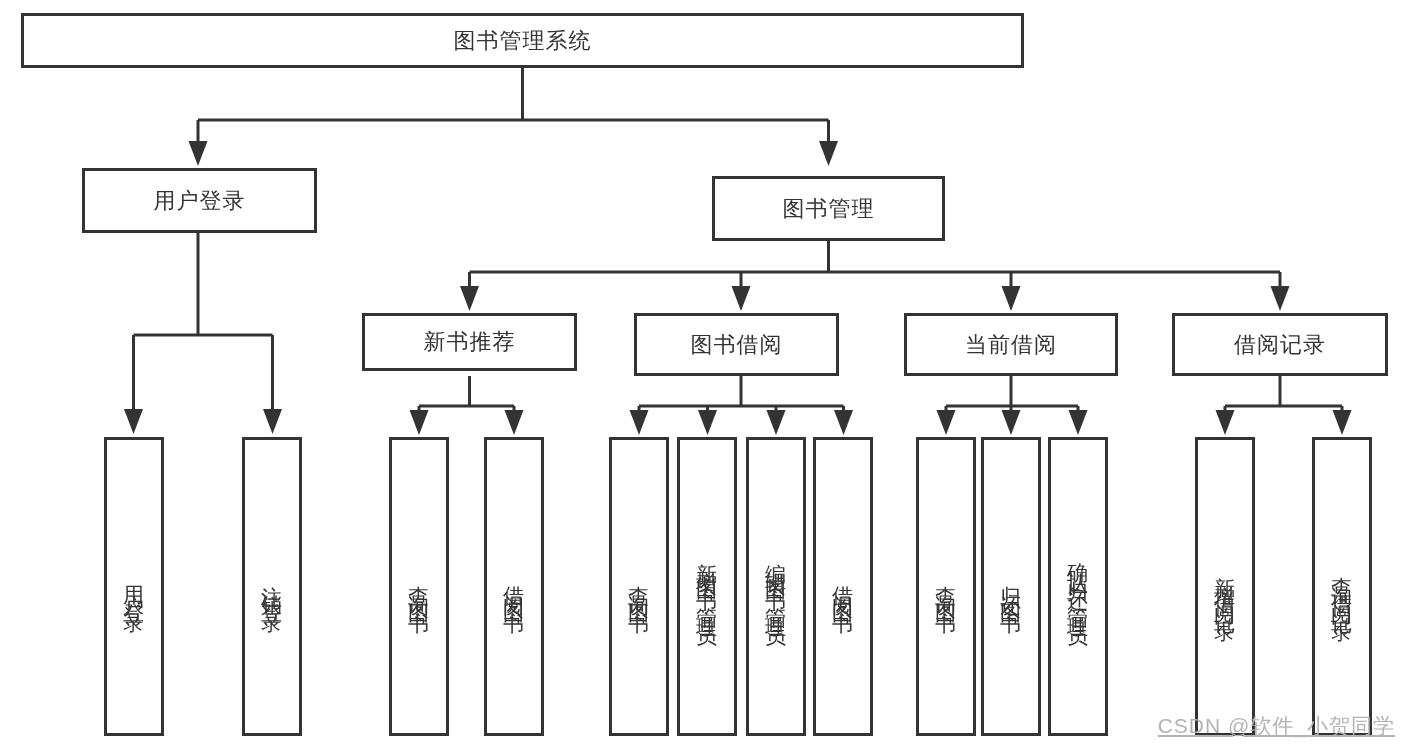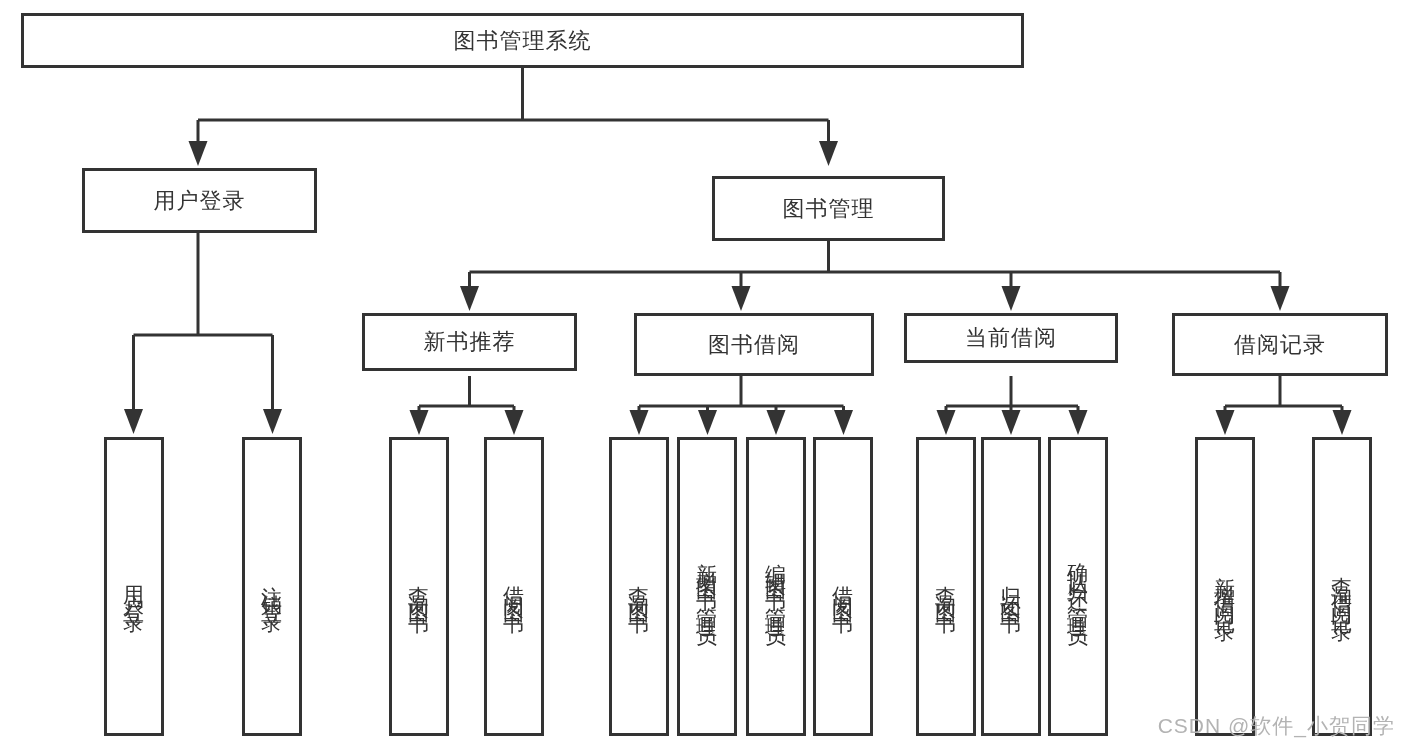--- a/index.html
+++ b/index.html
@@ -52,20 +52,21 @@
     white-space: nowrap;
   }
   .watermark {
     position: absolute;
     top: 712px;
     right: 10px;
     font-size: 21px;
     color: var(--watermark);
     letter-spacing: 1px;
     z-index: 5;
+    text-decoration: underline;
   }
 </style>
 </head>
 <body>
 
 <div class="canvas">
 
   <svg class="connectors" viewBox="0 0 1405 747" xmlns="http://www.w3.org/2000/svg">
 
     <path d="M522.5 68 V120"></path>
@@ -135,24 +136,24 @@
   <div class="node hbox" style="left:82px;top:168px;width:235px;height:65px">
     <span>用户登录</span>
   </div>
   <div class="node hbox" style="left:712px;top:176px;width:233px;height:65px">
     <span>图书管理</span>
   </div>
 
   <div class="node hbox" style="left:362px;top:313px;width:215px;height:58px">
     <span>新书推荐</span>
   </div>
-  <div class="node hbox" style="left:634px;top:313px;width:240px;height:63px">
+  <div class="node hbox" style="left:634px;top:313px;width:205px;height:63px">
     <span>图书借阅</span>
   </div>
-  <div class="node hbox" style="left:904px;top:313px;width:214px;height:50px">
+  <div class="node hbox" style="left:904px;top:313px;width:214px;height:63px">
     <span>当前借阅</span>
   </div>
   <div class="node hbox" style="left:1172px;top:313px;width:216px;height:63px">
     <span>借阅记录</span>
   </div>
 
   <div class="node vbox" style="left:104px;top:437px;width:60px;height:299px">
     <span>用户登录</span>
   </div>
   <div class="node vbox" style="left:242px;top:437px;width:60px;height:299px">

